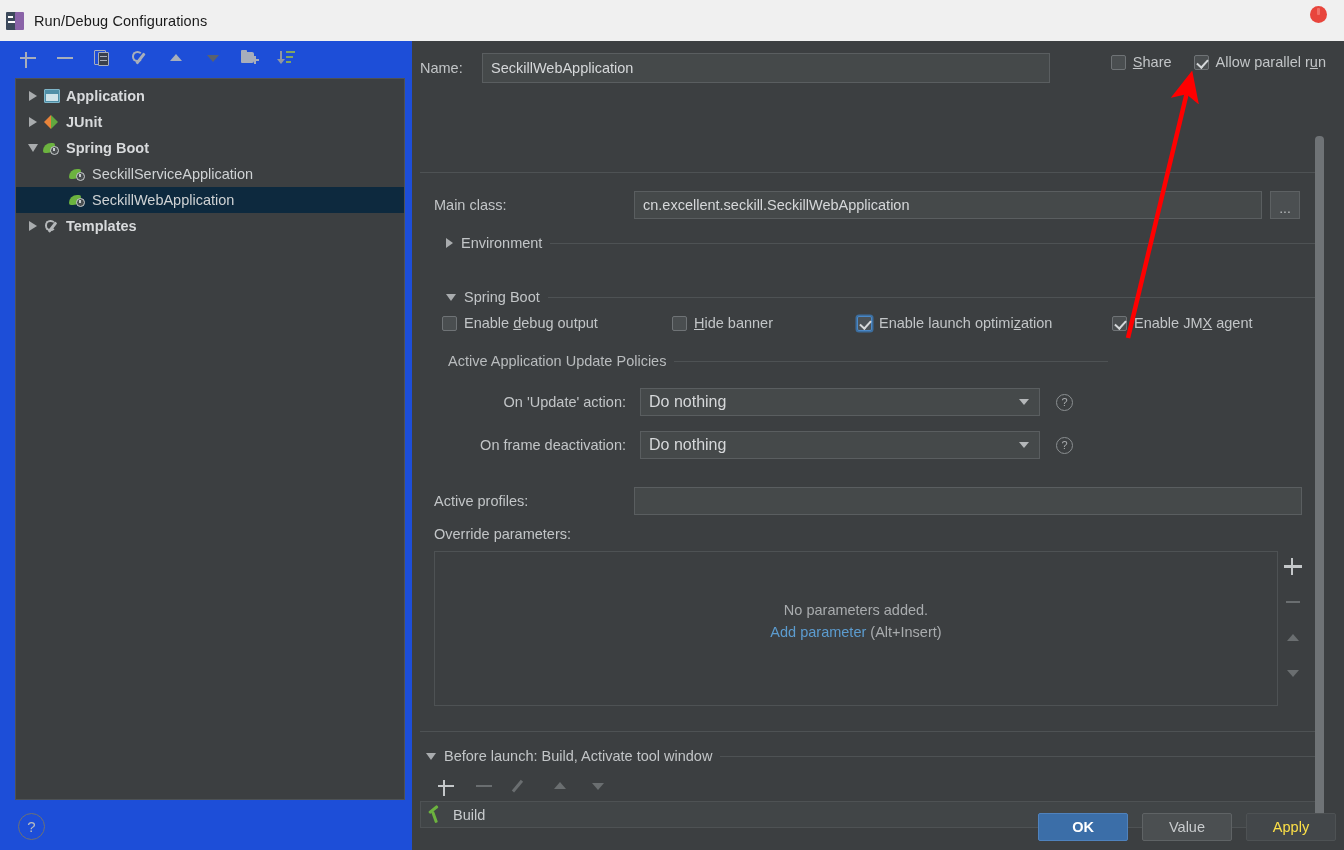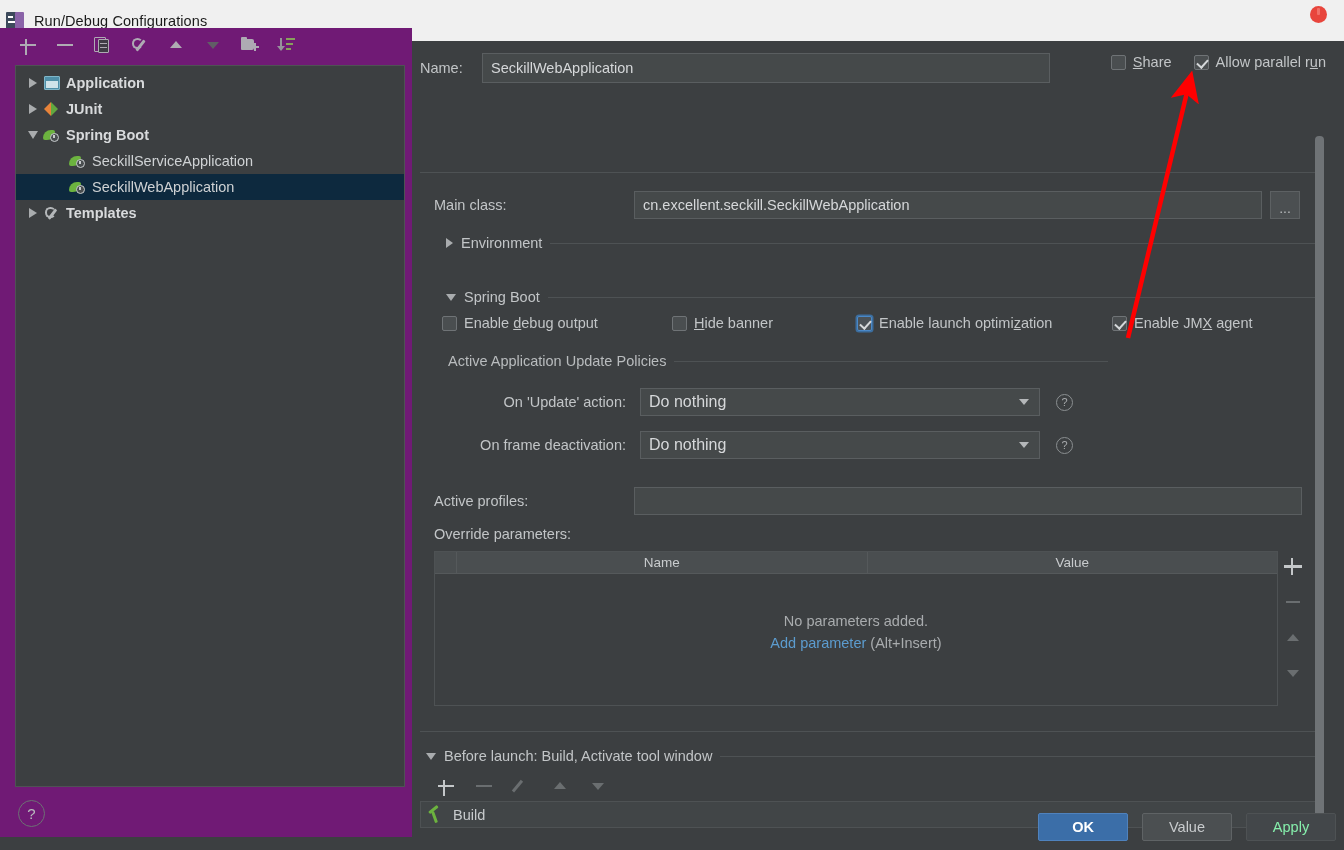--- a/index.html
+++ b/index.html
@@ -25,21 +25,21 @@
   .close-dot {
     position: absolute; right: 17px; top: 6px; width: 17px; height: 17px;
     border-radius: 50%; background: #e8453c;
   }
   .close-dot::after {
     content:""; position:absolute; left:7px; top:2px; width:3px; height:7px;
     background:#f07068; border-radius:1px;
   }
 
   
-  .left-panel { position: absolute; left: 0; top: 28px; width: 412px; height: 809px; background: #701a75; }
+  .left-panel { position: absolute; left: 0; top: 41px; width: 412px; height: 809px; background: #1d4ed8; }
   .tree-toolbar { display: flex; align-items: center; height: 34px; padding-left: 18px; gap: 17px; }
   .tb-btn { width: 20px; height: 20px; position: relative; cursor: default; opacity: .92; }
 
   .ic-plus::before, .ic-plus::after { content:""; position:absolute; background:#b4b7b9; }
   .ic-plus::before { left:2px; top:9px; width:16px; height:2.4px; }
   .ic-plus::after  { left:6.8px; top:4px; width:2.4px; height:16px; }
   .ic-minus::before { content:""; position:absolute; left:2px; top:9px; width:16px; height:2.4px; background:#b4b7b9; }
 
   .ic-copy .cp1 { position:absolute; left:2px; top:2px; width:12px; height:15px; border:1.6px solid #b4b7b9; border-radius:1px; }
   .ic-copy .cp2 { position:absolute; left:6px; top:4px; width:11px; height:14px; border:1.6px solid #b4b7b9; background:#3c3f41; border-radius:1px; }
@@ -233,21 +233,21 @@
 
   
   .vscroll { position:absolute; right: 20px; top: 95px; width: 9px; height: 685px; background:#6f7376; border-radius:4px; }
 
   
   .btn-row { position:absolute; right: 8px; top: 772px; display:flex; gap: 14px; }
   .btn { height: 28px; min-width: 90px; display:flex; align-items:center; justify-content:center;
          font-size: 14.5px; border-radius: 2px; }
   .btn.primary { background:#3b6ea8; border:1px solid #4f82bd; color:#ffffff; font-weight:bold; }
   .btn.normal  { background:#4b4f51; border:1px solid #5f6365; color:#c8cbcd; }
-  .btn.disabled{ background:#43474a; border:1px solid #4e5254; color:#86efac; }
+  .btn.disabled{ background:#43474a; border:1px solid #4e5254; color:#fde047; }
 
   
   .annot { position:absolute; left:0; top:0; width:1344px; height:850px; pointer-events:none; }
 </style>
 </head>
 <body>
 
 <div class="window">
 
   <div class="titlebar">
@@ -448,25 +448,20 @@
 
       <div class="profiles-row">
         <div class="lbl">Active profiles:</div>
         <input class="input-plain" style="width: 668px;" value="">
       </div>
 
       <div class="override-label">Override parameters:</div>
 
       <div class="table-wrap">
         <div class="table">
-          <div class="thead">
-            <div class="th-gap"></div>
-            <div class="th name">Name</div>
-            <div class="th">Value</div>
-          </div>
           <div class="tbody">
             <div class="empty-text">No parameters added.</div>
             <div class="add-line">
               <span class="link">Add parameter</span>
               <span>(Alt+Insert)</span>
             </div>
           </div>
         </div>
         <div class="table-side">
           <div class="ts-btn ts-plus"></div>

